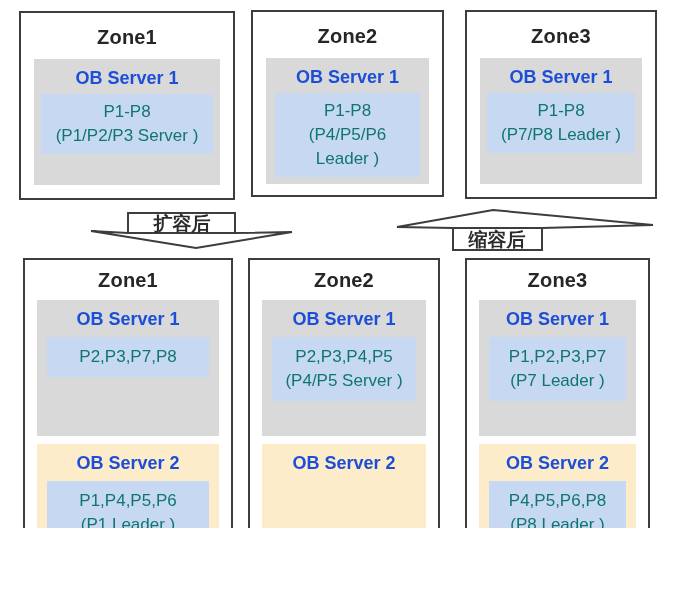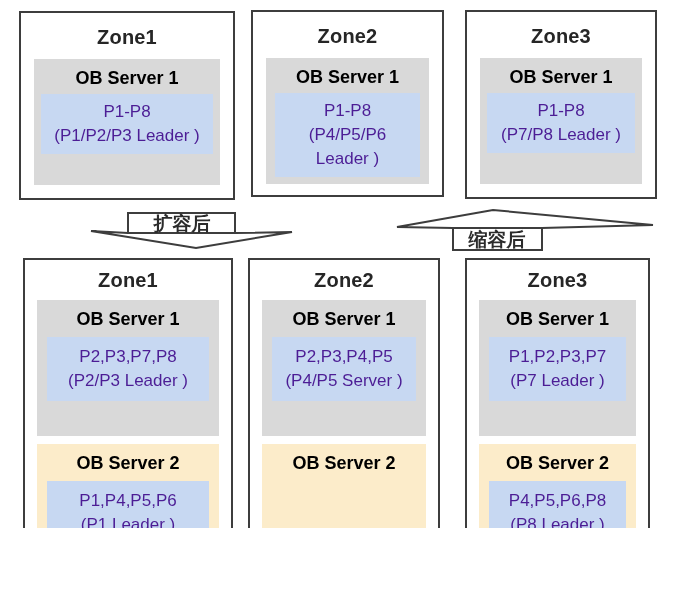--- a/index.html
+++ b/index.html
@@ -10,44 +10,44 @@
   .zone-title { text-align:center; font-weight:bold; font-size:20px; color:#262626; letter-spacing:.2px; }
   .top .zone-title { padding-top:13px; height:33px; }
   .bottom .zone-title { padding-top:9px; height:31px; }
 
   .server { box-sizing:border-box; overflow:hidden; }
   .server.gray  { background:#d9d9d9; }
   .server.cream { background:#fcecca; }
   .top .server    { margin:0 13px; height:126px; }
   .bottom .server { margin:0 12px 8px; height:136px; }
 
-  .server-name { text-align:center; font-weight:bold; font-size:18px; color:#000000; padding:9px 0 5px; }
+  .server-name { text-align:center; font-weight:bold; font-size:18px; color:#1d4ed8; padding:9px 0 5px; }
   .partition { background:#c7d8f2; margin:0 7px; padding:6px 2px; text-align:center;
-               font-size:17px; line-height:1.42; color:#4c1d95; }
+               font-size:17px; line-height:1.42; color:#0f766e; }
   .bottom .partition { margin:2px 10px 8px; padding:8px 2px; }
 
   .arrow-svg { position:absolute; }
   .arrow-svg text { font-family:"Liberation Sans","DejaVu Sans",sans-serif; font-weight:bold; font-size:19px; fill:#2b2b2b; }
 
   .wm { position:absolute; white-space:nowrap; pointer-events:none; }
   .wm-juejin { right:4px;  top:540px; font-size:15px; color:rgba(130,130,130,.60); }
   .wm-csdn   { right:8px;  top:561px; font-size:17px; color:rgba(108,108,108,.68);font-weight:bold; }
 </style>
 </head>
 <body>
 
 <div class="canvas">
 
   <div class="zone-box top" style="left:19px;top:11px;width:216px;height:189px">
     <div class="zone-title">Zone1</div>
     <div class="server gray">
       <div class="server-name">OB Server 1</div>
       <div class="partition">
         <div>P1-P8</div>
-        <div>(P1/P2/P3 Leader )</div>
+        <div>(P1/P2/P3 Server )</div>
       </div>
     </div>
   </div>
 
   <div class="zone-box top" style="left:251px;top:10px;width:193px;height:187px">
     <div class="zone-title">Zone2</div>
     <div class="server gray">
       <div class="server-name">OB Server 1</div>
       <div class="partition" style="margin:0 9px;padding:6px 12px">
         <div>P1-P8</div>
@@ -78,21 +78,20 @@
     <rect x="61" y="24" width="89" height="22" fill="#ffffff" stroke="#3d3d3d" stroke-width="2"></rect>
     <text x="105" y="42" text-anchor="middle">缩容后</text>
   </svg>
 
   <div class="zone-box bottom" style="left:23px;top:258px;width:210px;height:327px">
     <div class="zone-title">Zone1</div>
     <div class="server gray">
       <div class="server-name">OB Server 1</div>
       <div class="partition">
         <div>P2,P3,P7,P8</div>
-        <div>(P2/P3 Leader )</div>
       </div>
     </div>
     <div class="server cream">
       <div class="server-name">OB Server 2</div>
       <div class="partition">
         <div>P1,P4,P5,P6</div>
         <div>(P1 Leader )</div>
       </div>
     </div>
   </div>

